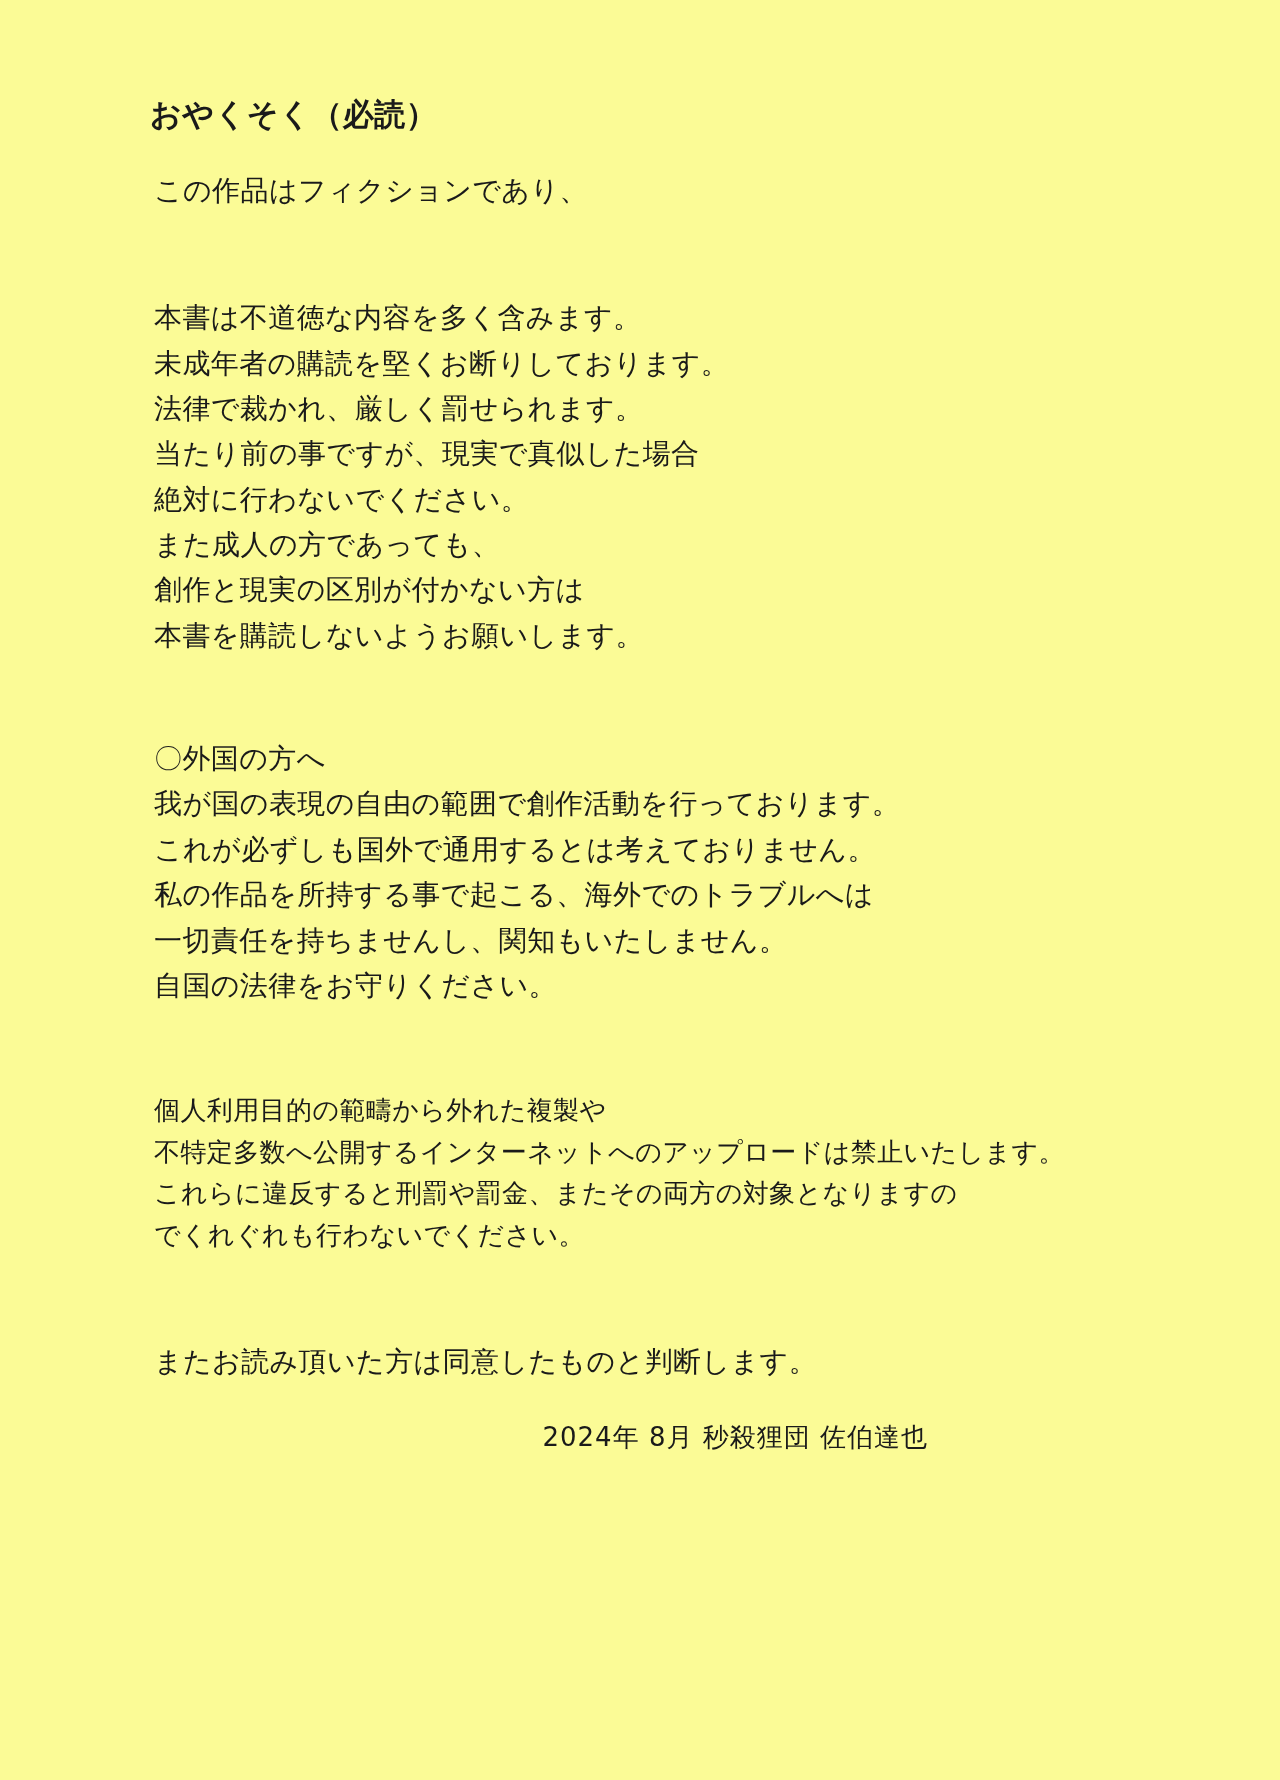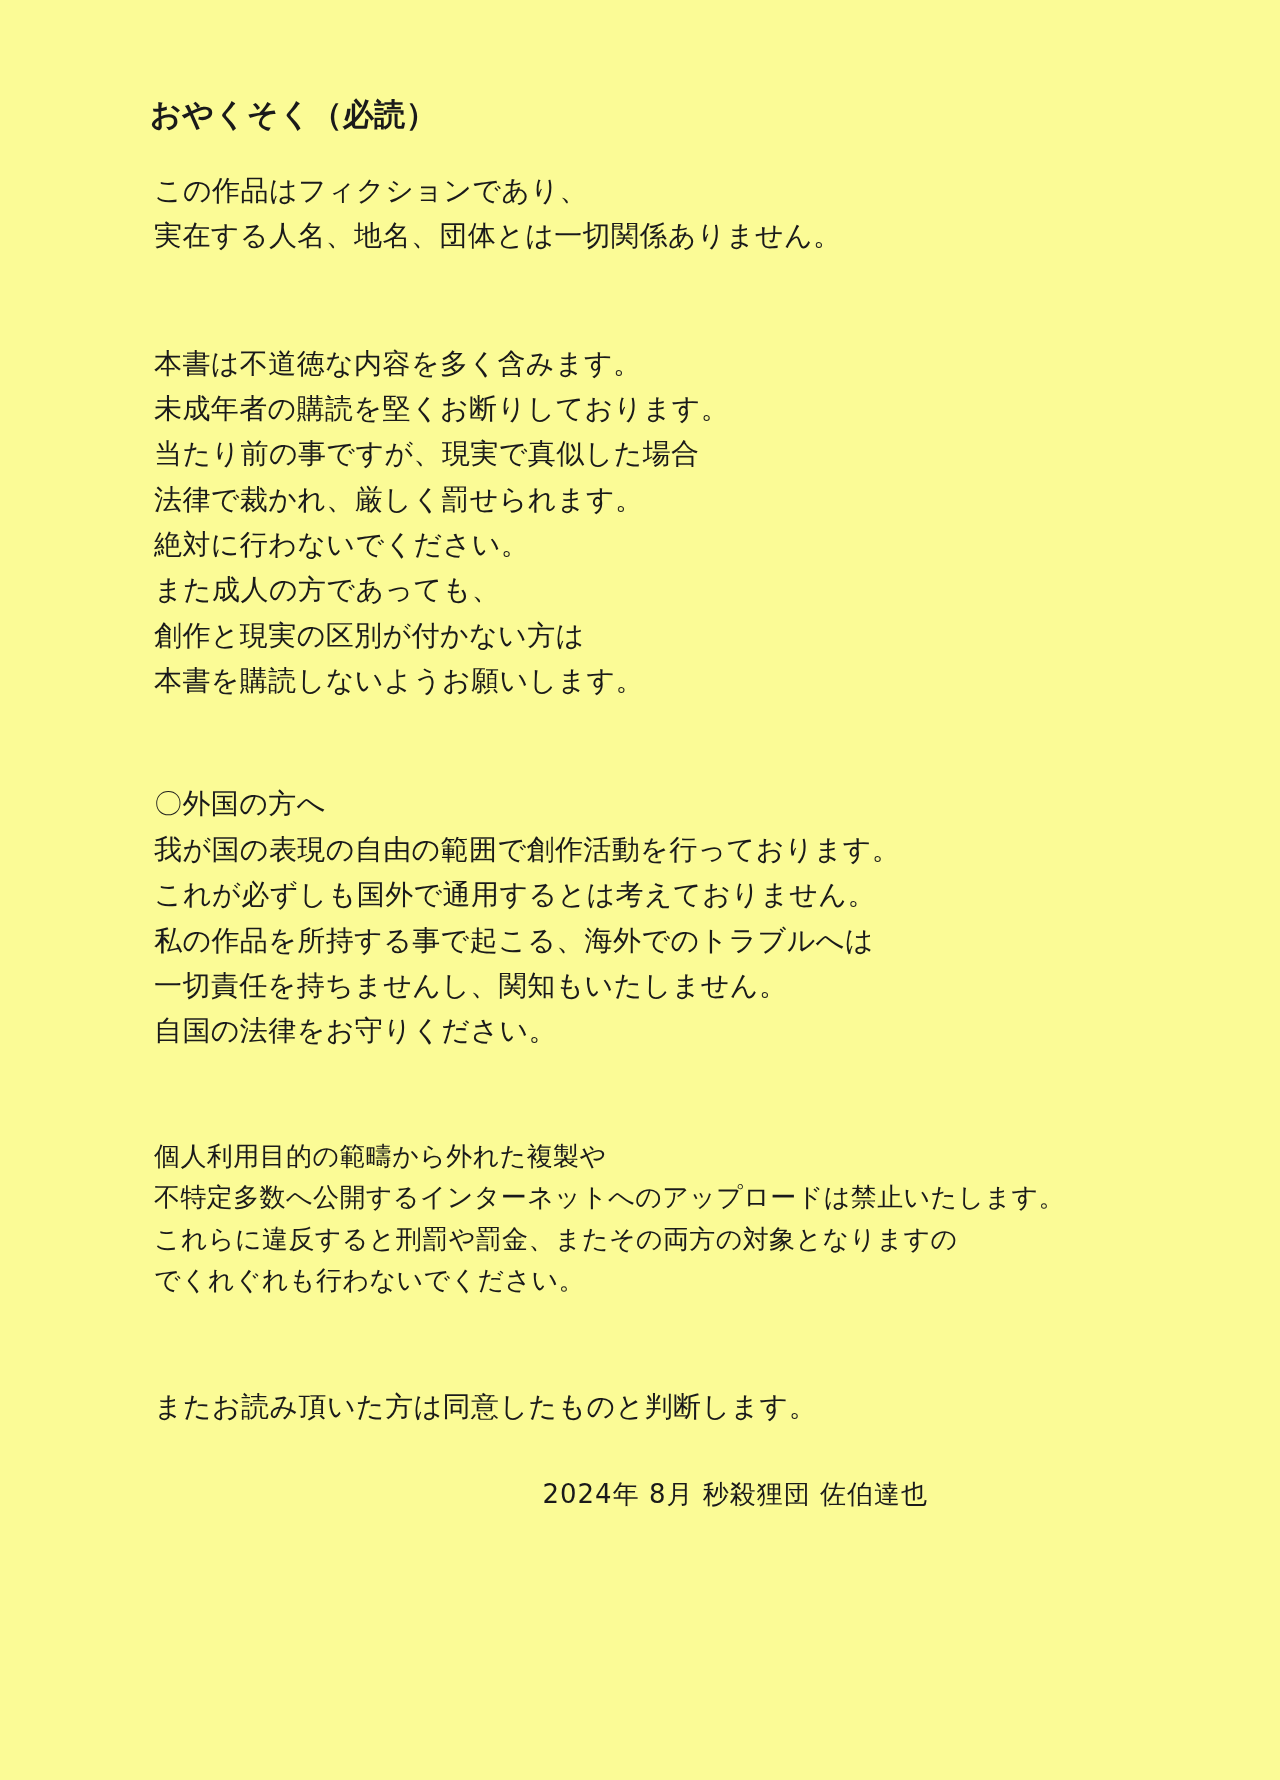--- a/index.html
+++ b/index.html
@@ -37,46 +37,45 @@
     display: block;
     white-space: pre;
   }
   .gap-lg { height: 74px; }
   .gap-md { height: 70px; }
   .para.small {
     font-size: 26px;
     line-height: 1.6;
   }
   .signature {
-    margin-top: 48px;
+    margin-top: 36px;
     font-size: 26px;
     text-align: right;
     padding-right: 30px;
     letter-spacing: 1px;
   }
 </style>
 </head>
 <body style="background: rgb(251, 251, 150); color: rgb(26, 26, 26);">
 
 <div class="page">
 
   <h1 class="doc-title">おやくそく（必読）</h1>
 
   <div class="para">
     <span class="line">この作品はフィクションであり、</span>
-    <span class="line">実在する人名、地名、団体とは一切関係ありません。</span>
   </div>
 
   <div class="gap-lg"></div>
 
   <div class="para">
     <span class="line">本書は不道徳な内容を多く含みます。</span>
     <span class="line">未成年者の購読を堅くお断りしております。</span>
+    <span class="line">法律で裁かれ、厳しく罰せられます。</span>
     <span class="line">当たり前の事ですが、現実で真似した場合</span>
-    <span class="line">法律で裁かれ、厳しく罰せられます。</span>
     <span class="line">絶対に行わないでください。</span>
     <span class="line">また成人の方であっても、</span>
     <span class="line">創作と現実の区別が付かない方は</span>
     <span class="line">本書を購読しないようお願いします。</span>
   </div>
 
   <div class="gap-md"></div>
 
   <div class="para">
     <span class="line">〇外国の方へ</span>

